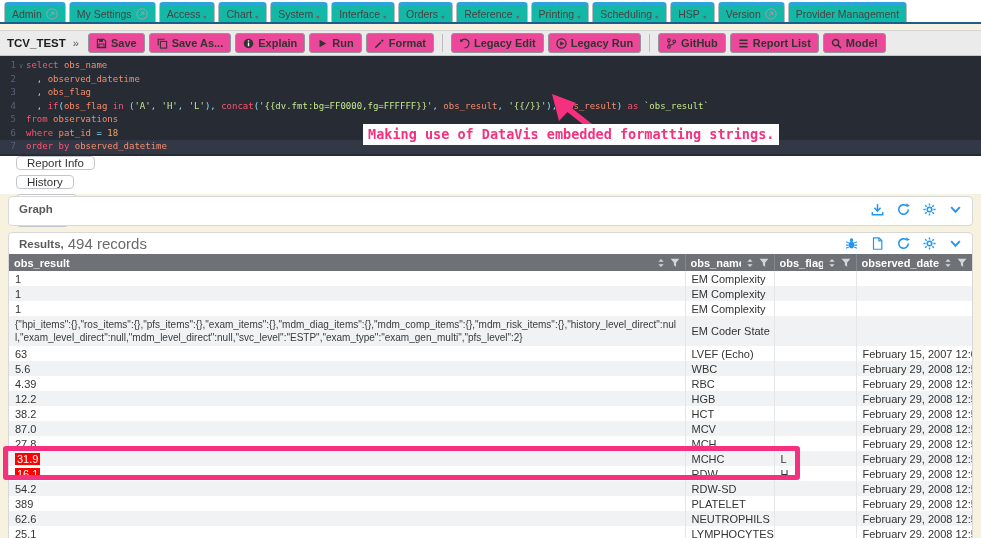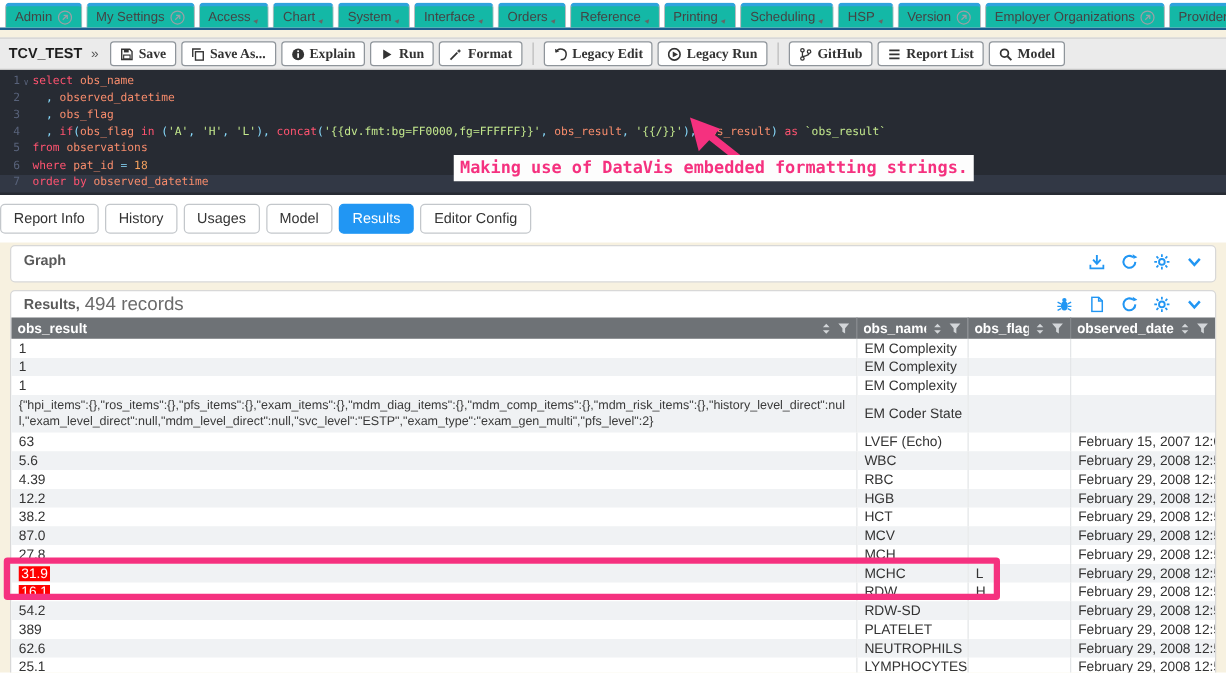--- a/index.html
+++ b/index.html
@@ -35,22 +35,22 @@
   
   .toolbar {
     position:absolute; top:30px; left:0; width:100%; height:26px;
     background:#ebebeb; border-top:1px solid #d2d2d2; border-bottom:1px solid #c6c6c6;
     display:flex; align-items:center; padding:0 7px; gap:4px; white-space:nowrap;
   }
   .report-name { font-size:11.5px; font-weight:bold; color:#1c1c1c; }
   .report-chevron { font-size:11px; color:#555; margin:0 5px 0 3px; }
   .tb-btn {
     display:inline-flex; align-items:center; gap:4px; height:20px; padding:0 7px;
-    background:#ffffff; border:1px solid #8f959b; border-radius:3px;
-    font-size:11px; font-weight:bold; color:#333; cursor:pointer;font-family:Liberation Serif, serif;
+    background:#ec4899; border:1px solid #8f959b; border-radius:3px;
+    font-size:11px; font-weight:bold; color:#333; cursor:pointer;
   }
   .tb-btn .ticon { display:inline-flex; width:11px; height:11px; color:#333; }
   .tb-btn .ticon svg { width:11px; height:11px; }
   .tb-sep { width:1px; height:18px; background:#bcbcbc; margin:0 4px; }
   
   .editor {
     position:absolute; top:56px; left:0; width:100%; height:100px;
     background:var(--editor-bg,#272b33);
     font-family:"DejaVu Sans Mono", monospace; font-size:9px; line-height:13.5px;
     padding-top:3px; cursor:text;
@@ -71,21 +71,21 @@
   .annotation-box {
     position:absolute; left:363px; top:124px; height:21px; padding:0 5px;
     background:#fdfdfd; color:var(--pink,#f5317f);
     font-family:"DejaVu Sans Mono", monospace; font-weight:bold;
     font-size:13.5px; line-height:21px; white-space:nowrap; z-index:5;
   }
   .arrow-svg { position:absolute; left:540px; top:90px; z-index:5; pointer-events:none; }
   
   .tabsbar {
     position:absolute; top:156px; left:0; width:100%; height:38px;
-    background:#fff; display:flex; align-items:center; padding-left:0; gap:5px;
+    background:#fff; display:flex; align-items:flex-start; padding-left:16px; gap:5px;flex-direction:column;
   }
   .tab {
     height:24px; padding:0 10px; display:inline-flex; align-items:center;
     border:1px solid #c3c7cb; border-radius:4px; background:#fff;
     font-size:11.5px; color:#333; cursor:pointer; white-space:nowrap;
   }
   .tab.active { background:var(--accent,#2196f3); border-color:var(--accent,#2196f3); color:#fff; }
   
   .panel {
     position:absolute; left:8px; width:965px;
@@ -182,29 +182,20 @@
     <div class="nav-tab">
       <span>Scheduling</span>
       <span class="nav-crt"></span>
     </div>
     <div class="nav-tab">
       <span>HSP</span>
       <span class="nav-crt"></span>
     </div>
     <div class="nav-tab">
       <span>Version</span>
-      <span class="nav-ext">
-        <svg viewBox="0 0 12 12" xmlns="http://www.w3.org/2000/svg">
-          <circle cx="6" cy="6" r="5.2" fill="none" stroke="currentColor" stroke-width="1"></circle>
-          <path d="M4.2 7.8L7.6 4.4M4.9 4.2h2.9v2.9" fill="none" stroke="currentColor" stroke-width="1"></path>
-        </svg>
-      </span>
-    </div>
-    <div class="nav-tab">
-      <span>Employer Organizations</span>
       <span class="nav-ext">
         <svg viewBox="0 0 12 12" xmlns="http://www.w3.org/2000/svg">
           <circle cx="6" cy="6" r="5.2" fill="none" stroke="currentColor" stroke-width="1"></circle>
           <path d="M4.2 7.8L7.6 4.4M4.9 4.2h2.9v2.9" fill="none" stroke="currentColor" stroke-width="1"></path>
         </svg>
       </span>
     </div>
     <div class="nav-tab">
       <span>Provider Management</span>
     </div>

